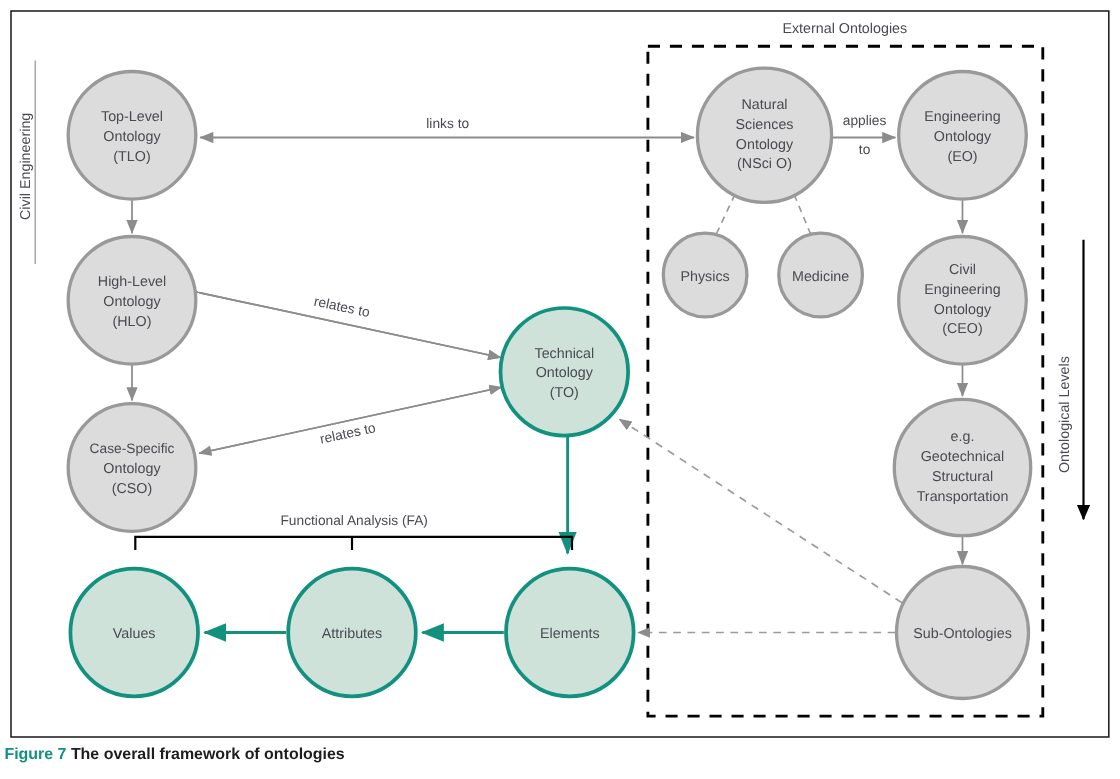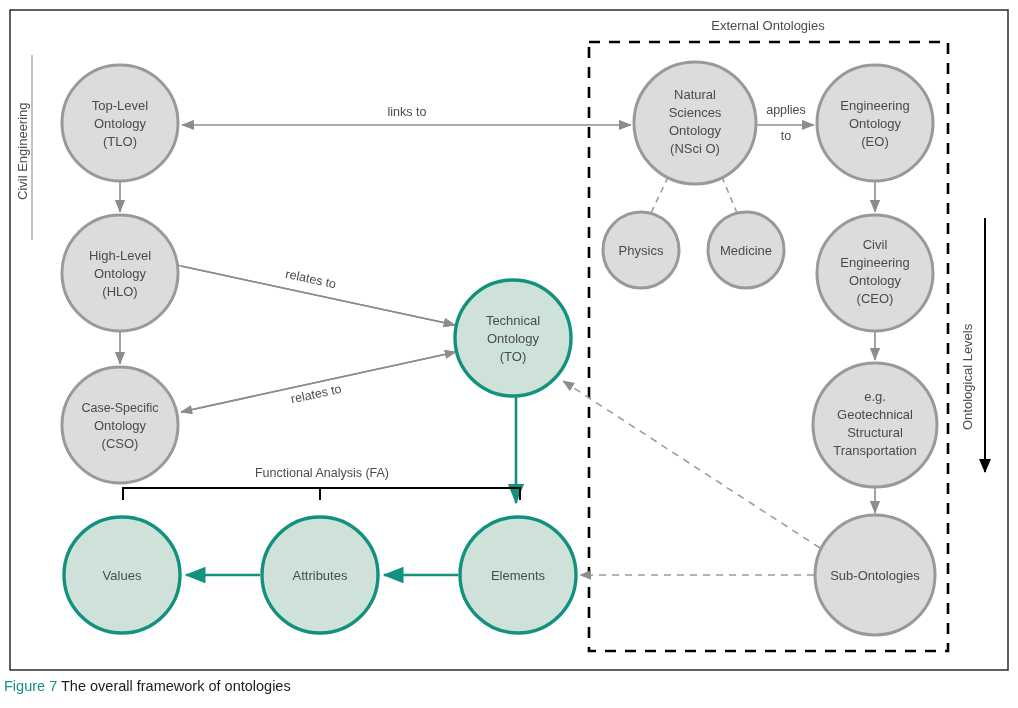--- a/index.html
+++ b/index.html
@@ -5,21 +5,21 @@
   html,body{margin:0;padding:0;background:#ffffff;}
   body{width:1018px;height:708px;font-family:"Liberation Sans",sans-serif;overflow:hidden;}
   #figure-root{position:relative;width:1018px;height:708px;}
   svg#diagram{display:block;width:1018px;height:708px;}
   .node-label{font-family:"Liberation Sans",sans-serif;font-size:13px;fill:#4a4a52;}
   .node-label-sm{font-family:"Liberation Sans",sans-serif;font-size:12.5px;fill:#4a4a52;}
   .edge-label{font-family:"Liberation Sans",sans-serif;font-size:12.5px;fill:#4a4a52;}
   .group-label{font-family:"Liberation Sans",sans-serif;font-size:13px;fill:#4a4a52;}
   .axis-label{font-family:"Liberation Sans",sans-serif;font-size:13px;fill:#4a4a52;}
   .caption{position:absolute;left:4px;top:678px;font-family:"Liberation Sans",sans-serif;
-           font-size:14.5px;font-weight:normal;color:#1d1d1f;white-space:nowrap;}
+           font-size:14.5px;font-weight:bold;color:#1d1d1f;white-space:nowrap;}
   .caption .fig-no{color:#12917f;}
 </style>
 </head>
 <body>
 
 <div id="figure-root">
 
   <svg id="diagram" viewBox="0 0 1018 708">
     <defs>
       <marker id="arrow-gray" markerWidth="9" markerHeight="9" refX="7.5" refY="3.2" orient="auto" markerUnits="strokeWidth">

